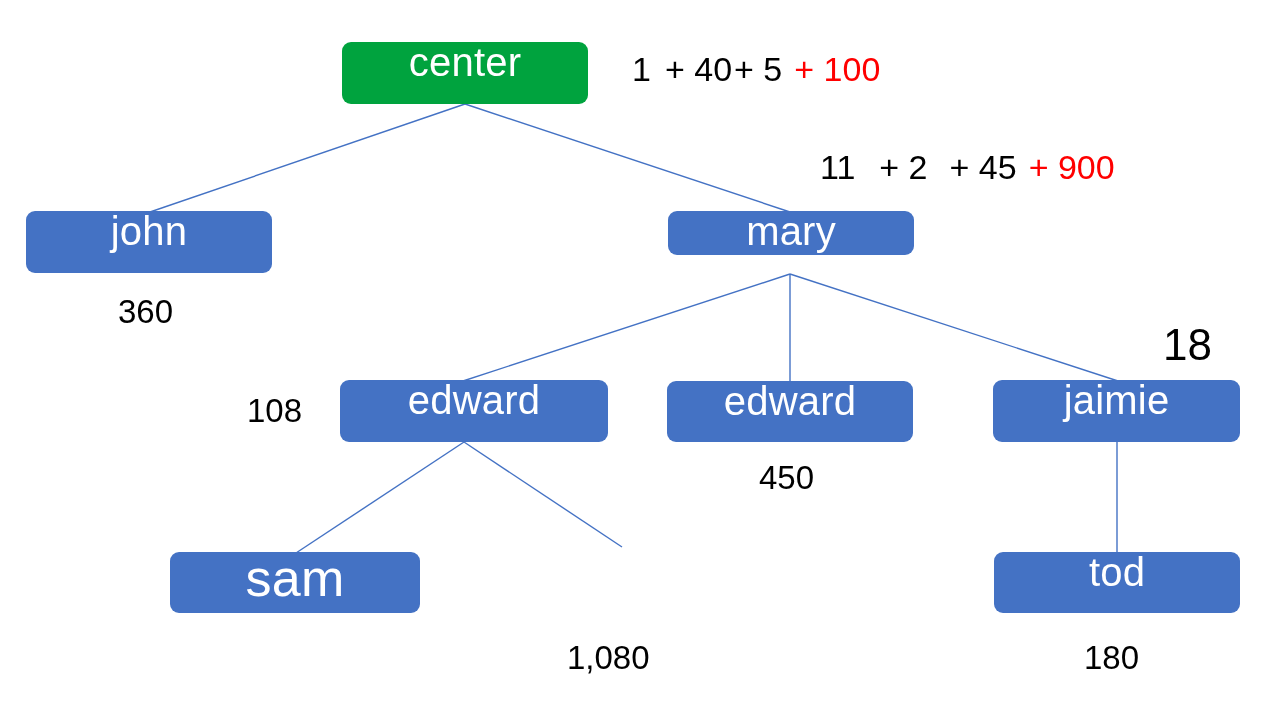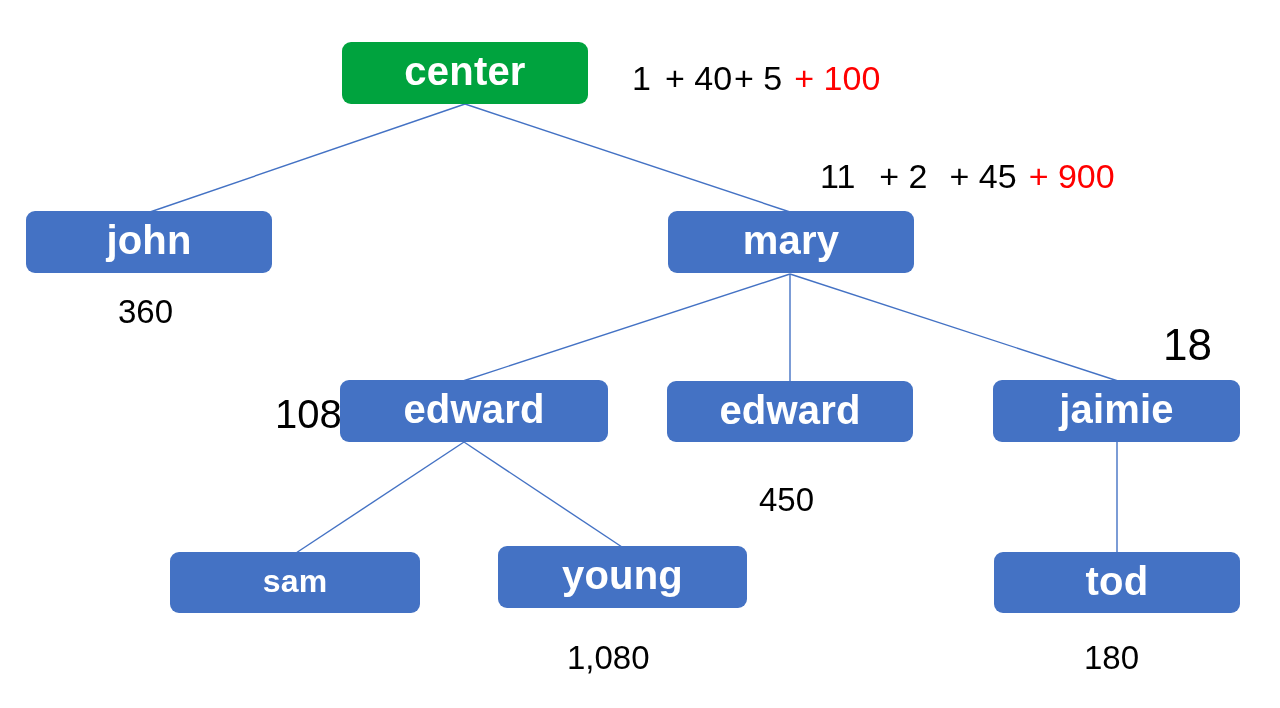--- a/index.html
+++ b/index.html
@@ -25,42 +25,41 @@
     top: 0;
     width: 1280px;
     height: 708px;
     pointer-events: none;
   }
   .node {
     position: absolute;
     box-sizing: border-box;
     border-radius: 9px;
     display: flex;
-    align-items: center;
     justify-content: center;
     color: #ffffff;
-    font-weight: 700;
+    font-weight: 400;
     letter-spacing: 0.2px;
     user-select: none;
   }
   .node-blue { background: #4472C4; }
   .node-green { background: #00A33E; }
   .node-label {
     display: block;
     line-height: 1;
     padding-bottom: 4px;
   }
   .annot {
     position: absolute;
     color: #000000;
     white-space: pre;
     line-height: 1;
     user-select: none;
   }
-  .annot-red { color: #FF0000; margin-top: 9px; }
+  .annot-red { color: #FF0000; }
   .annot-row {
     position: absolute;
     display: flex;
     align-items: baseline;
     white-space: pre;
     line-height: 1;
     color: #000000;
     user-select: none;
   }
   .annot-row span { display: inline-block; }
@@ -84,43 +83,40 @@
   </svg>
 
   <div class="node node-green" style="left:342px; top:42px; width:246px; height:62px; font-size:40px;">
     <span class="node-label">center</span>
   </div>
 
   <div class="node node-blue" style="left:26px; top:211px; width:246px; height:62px; font-size:40px;">
     <span class="node-label">john</span>
   </div>
 
-  <div class="node node-blue" style="left:668px; top:211px; width:246px; height:62px; font-size:40px;">
+  <div class="node node-blue" style="left:668px; top:211px; width:246px; height:44px; font-size:40px;">
     <span class="node-label">mary</span>
   </div>
 
   <div class="node node-blue" style="left:340px; top:380px; width:268px; height:62px; font-size:40px;">
     <span class="node-label">edward</span>
   </div>
 
   <div class="node node-blue" style="left:667px; top:381px; width:246px; height:61px; font-size:40px;">
     <span class="node-label">edward</span>
   </div>
 
   <div class="node node-blue" style="left:993px; top:380px; width:247px; height:62px; font-size:40px;">
     <span class="node-label">jaimie</span>
   </div>
 
-  <div class="node node-blue" style="left:170px; top:552px; width:250px; height:61px; font-size:32px;">
+  <div class="node node-blue" style="left:170px; top:552px; width:250px; height:61px; font-size:52px;">
     <span class="node-label">sam</span>
   </div>
 
-  <div class="node node-blue" style="left:498px; top:546px; width:249px; height:62px; font-size:40px;">
-    <span class="node-label">young</span>
-  </div>
 
   <div class="node node-blue" style="left:994px; top:552px; width:246px; height:61px; font-size:40px;">
     <span class="node-label">tod</span>
   </div>
 
   <div class="annot-row" style="left:632px; top:52px; font-size:34px;">
     <span>1</span>
     <span style="width:14px;"></span>
     <span>+ 40</span>
     <span style="width:2px;"></span>
@@ -134,23 +130,23 @@
     <span style="width:24px;"></span>
     <span>+ 2</span>
     <span style="width:22px;"></span>
     <span>+ 45</span>
     <span style="width:12px;"></span>
     <span class="annot-red">+ 900</span>
   </div>
 
   <div class="annot" style="left:118px; top:295px; font-size:33px;">360</div>
 
-  <div class="annot" style="left:247px; top:394px; font-size:40px;margin-left:28px;">108</div>
+  <div class="annot" style="left:247px; top:394px; font-size:33px;">108</div>
 
-  <div class="annot" style="left:759px; top:483px; font-size:33px;">450</div>
+  <div class="annot" style="left:759px; top:461px; font-size:33px;">450</div>
 
   <div class="annot" style="left:1163px; top:323px; font-size:44px;">18</div>
 
   <div class="annot" style="left:567px; top:641px; font-size:33px;">1,080</div>
 
   <div class="annot" style="left:1084px; top:641px; font-size:33px;">180</div>
 
 </div>
 
 </body></html>

